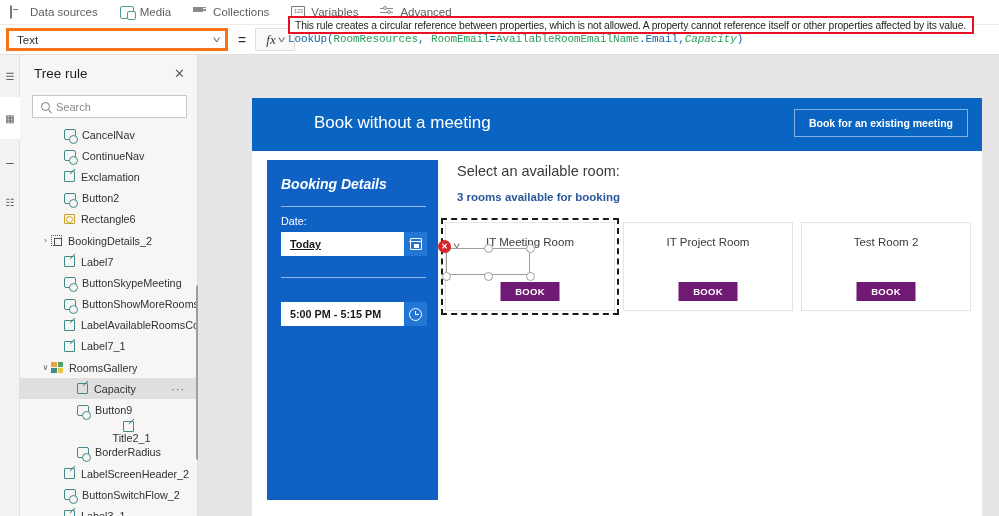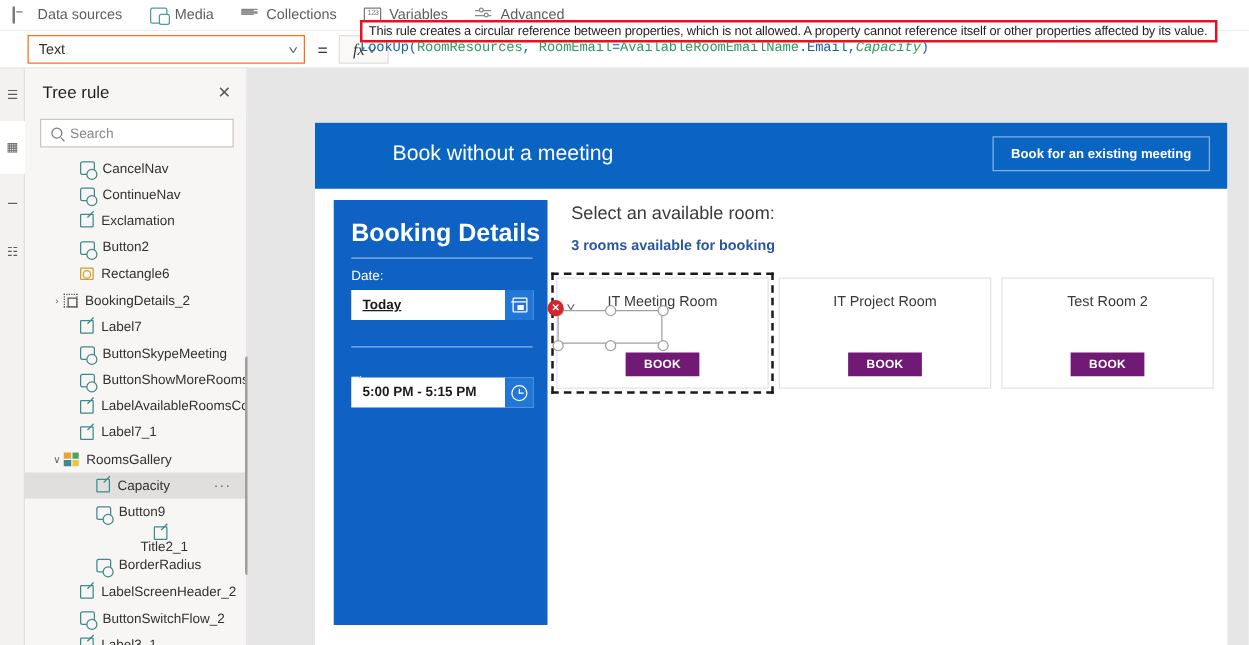--- a/index.html
+++ b/index.html
@@ -40,22 +40,22 @@
   .ic-adv b { position: absolute; width: 4px; height: 4px; border-radius: 50%; background: #fff; border: 1.4px solid #8a8a8a; }
   .ic-adv b:nth-child(3) { left: 3px; top: 0.5px; } .ic-adv b:nth-child(4) { left: 7px; top: 4.5px; }
 
   
   .formula-row {
     position: absolute; left: 0; top: 25px; width: 999px; height: 30px;
     background: #ffffff; border-bottom: 1px solid #e1dfdd;
     display: flex; align-items: center;
   }
   .prop-select {
-    width: 222px; height: 23px; margin-left: 22px;
-    border: 1px solid #f97316; background: #fff;
+    width: 222px; height: 23px; margin-left: 6px;
+    border: 3px solid #f97316; background: #fff;
     display: flex; align-items: center; justify-content: space-between;
     padding: 0 6px 0 8px; font-size: 11.5px; color: #323130; cursor: pointer;
   }
   .chev { font-size: 9px; color: #605e5c; transform: scaleX(1.5); }
   .eq-sign { font-size: 14px; color: #323130; margin: 0 9px 0 10px; }
   .fx-box {
     width: 40px; height: 23px; border: 1px solid #e1dfdd; background: #faf9f8;
     display: flex; align-items: center; justify-content: center; gap: 3px; cursor: pointer;
   }
   .fx-glyph { font-family: "Liberation Serif", serif; font-style: italic; font-size: 13px; color: #323130; }
@@ -169,21 +169,21 @@
     font-size: 10.5px; font-weight: bold; padding: 0 14px;
     display: flex; align-items: center; cursor: pointer;
     font-family: "Liberation Sans", sans-serif;
   }
 
   
   .booking-panel {
     position: absolute; left: 15px; top: 62px; width: 171px; height: 340px;
     background: #0f62c4;
   }
-  .bp-title { position: absolute; left: 14px; top: 16px; font-size: 20px; color: #ffffff; font-weight: bold; }
+  .bp-title { position: absolute; left: 14px; top: 16px; font-size: 14px; color: #ffffff; font-weight: bold; font-style: italic; }
   .bp-divider { position: absolute; left: 14px; width: 145px; height: 1px; background: #8fb9e8; }
   .bp-divider.d1 { top: 46px; }
   .bp-divider.d2 { top: 117px; }
   .bp-lbl { position: absolute; left: 14px; font-size: 10.8px; color: #ffffff; }
   .bp-lbl.l1 { top: 55px; } .bp-lbl.l2 { top: 140px; }
   .bp-field {
     position: absolute; left: 14px; width: 146px; height: 24px;
     background: #ffffff; display: flex; align-items: center;
     padding-left: 9px; font-size: 10.8px; color: #1b1a19; font-weight: bold;
   }

